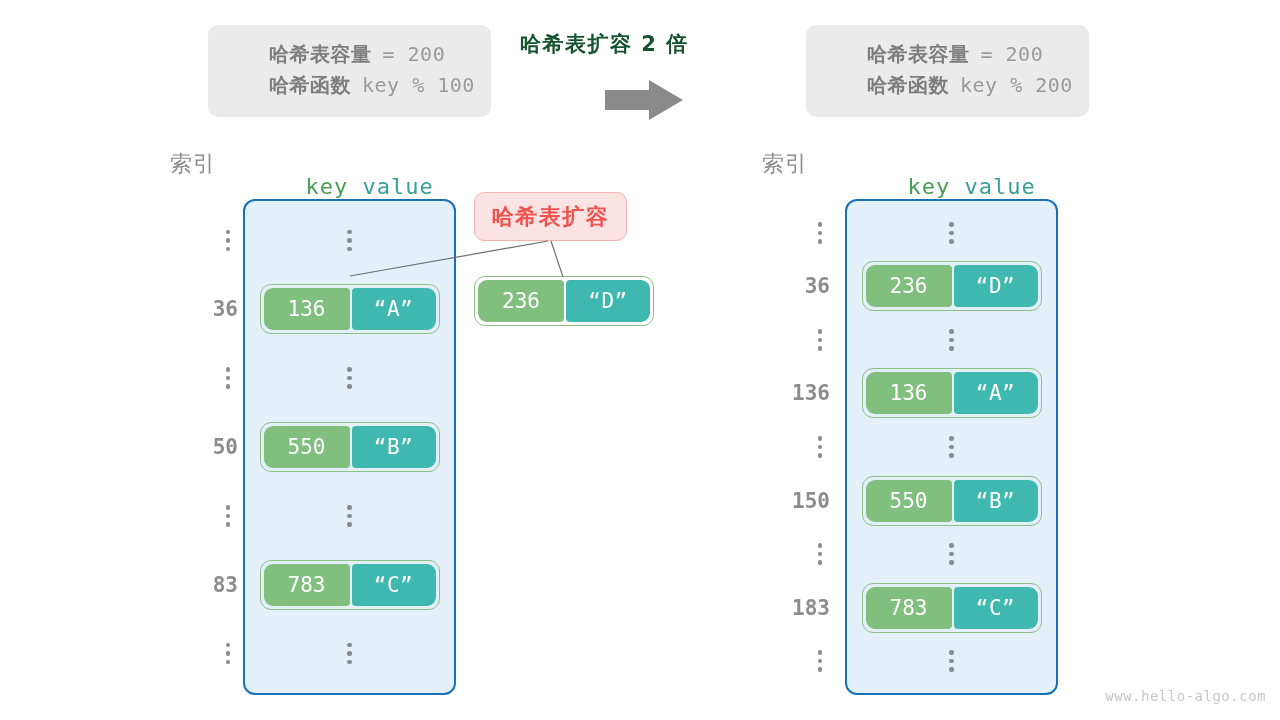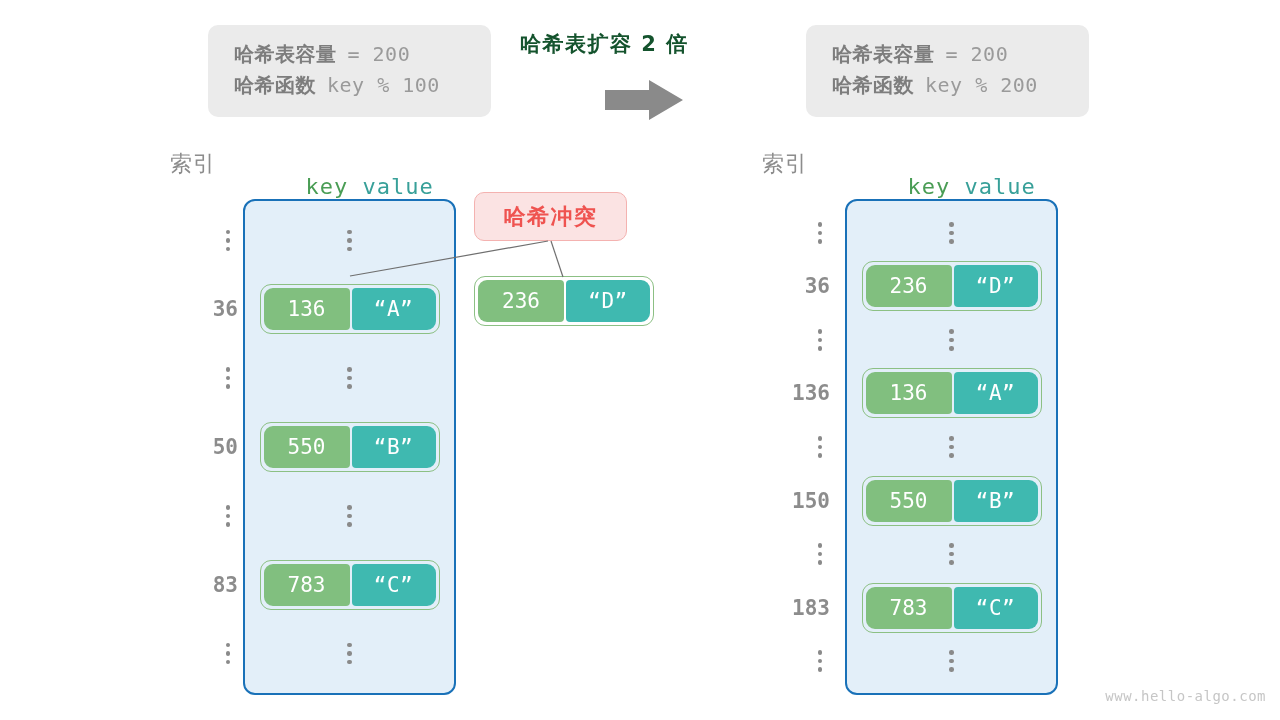--- a/index.html
+++ b/index.html
@@ -29,20 +29,21 @@
     align-items: baseline;
     white-space: pre;
     line-height: 1.55;
   }
   .info-label {
     font-family: "DejaVu Sans", sans-serif;
     font-weight: bold;
     font-size: 20px;
     color: #7d7d7d;
     letter-spacing: 0.5px;
+    margin-left: 35px;
   }
   .info-expr {
     font-family: "DejaVu Sans Mono", monospace;
     font-size: 20px;
     color: #9a9a9a;
     margin-left: 11px;
     letter-spacing: 0.5px;
   }
 
   #info-left  { left: 208px; top: 25px;  width: 283px; }
@@ -342,21 +343,21 @@
     </div>
 </div>
 
 <div id="detached-entry">
   <div class="pair">
     <div class="cell-key">236</div>
     <div class="cell-val">“D”</div>
   </div>
 </div>
 
-<div id="collision-badge">哈希冲突</div>
+<div id="collision-badge">哈希表扩容</div>
 
 <svg id="connectors">
   <line x1="548" y1="241" x2="350" y2="276" stroke="#6f6f6f" stroke-width="1.2"></line>
   <line x1="551" y1="241" x2="563" y2="277" stroke="#6f6f6f" stroke-width="1.2"></line>
 </svg>
 
 <div class="table-wrap" id="right-table-wrap">
   <div class="bucket" id="right-bucket" style="left:845px; top:199px; width:213px; height:496px;"></div>
   <div id="right-rows">
       <div class="idx" style="left: 752px; top: 205.778px; display: flex; justify-content: flex-end;">

